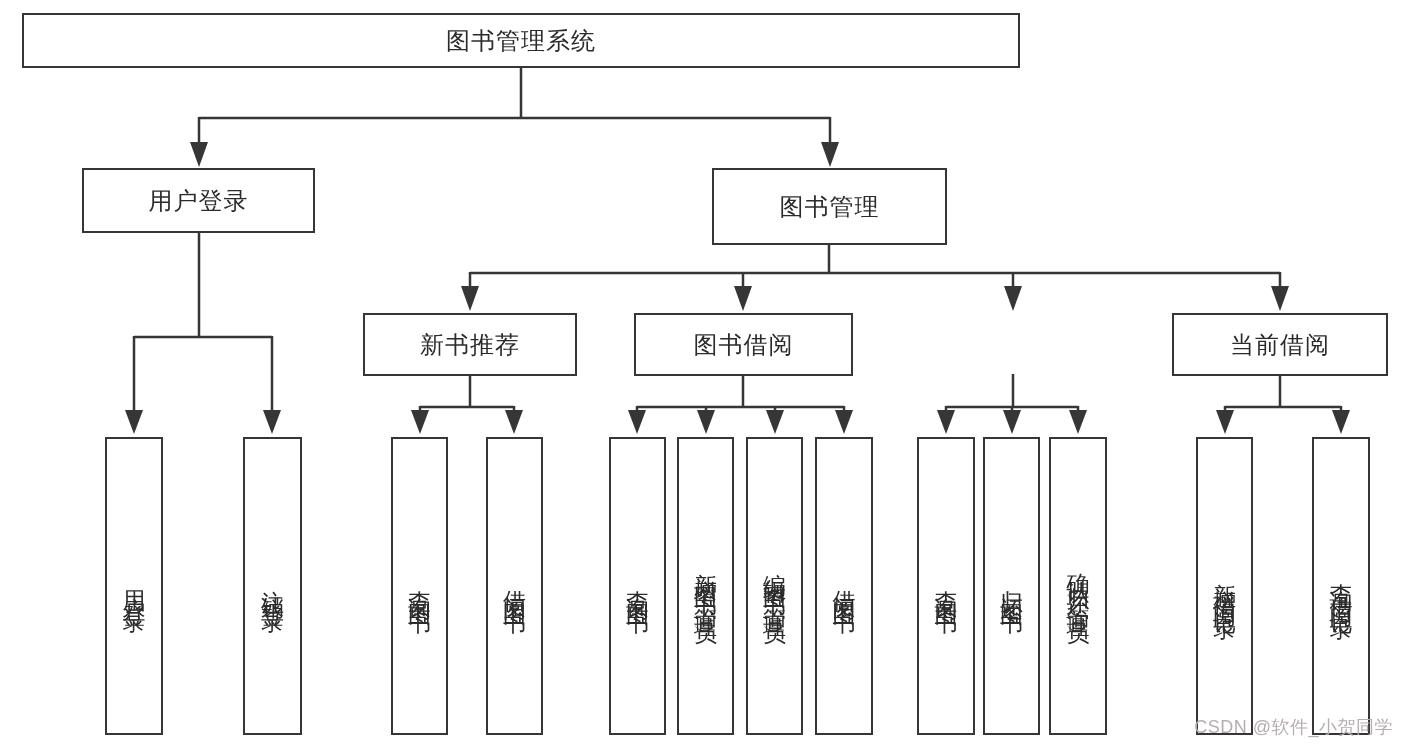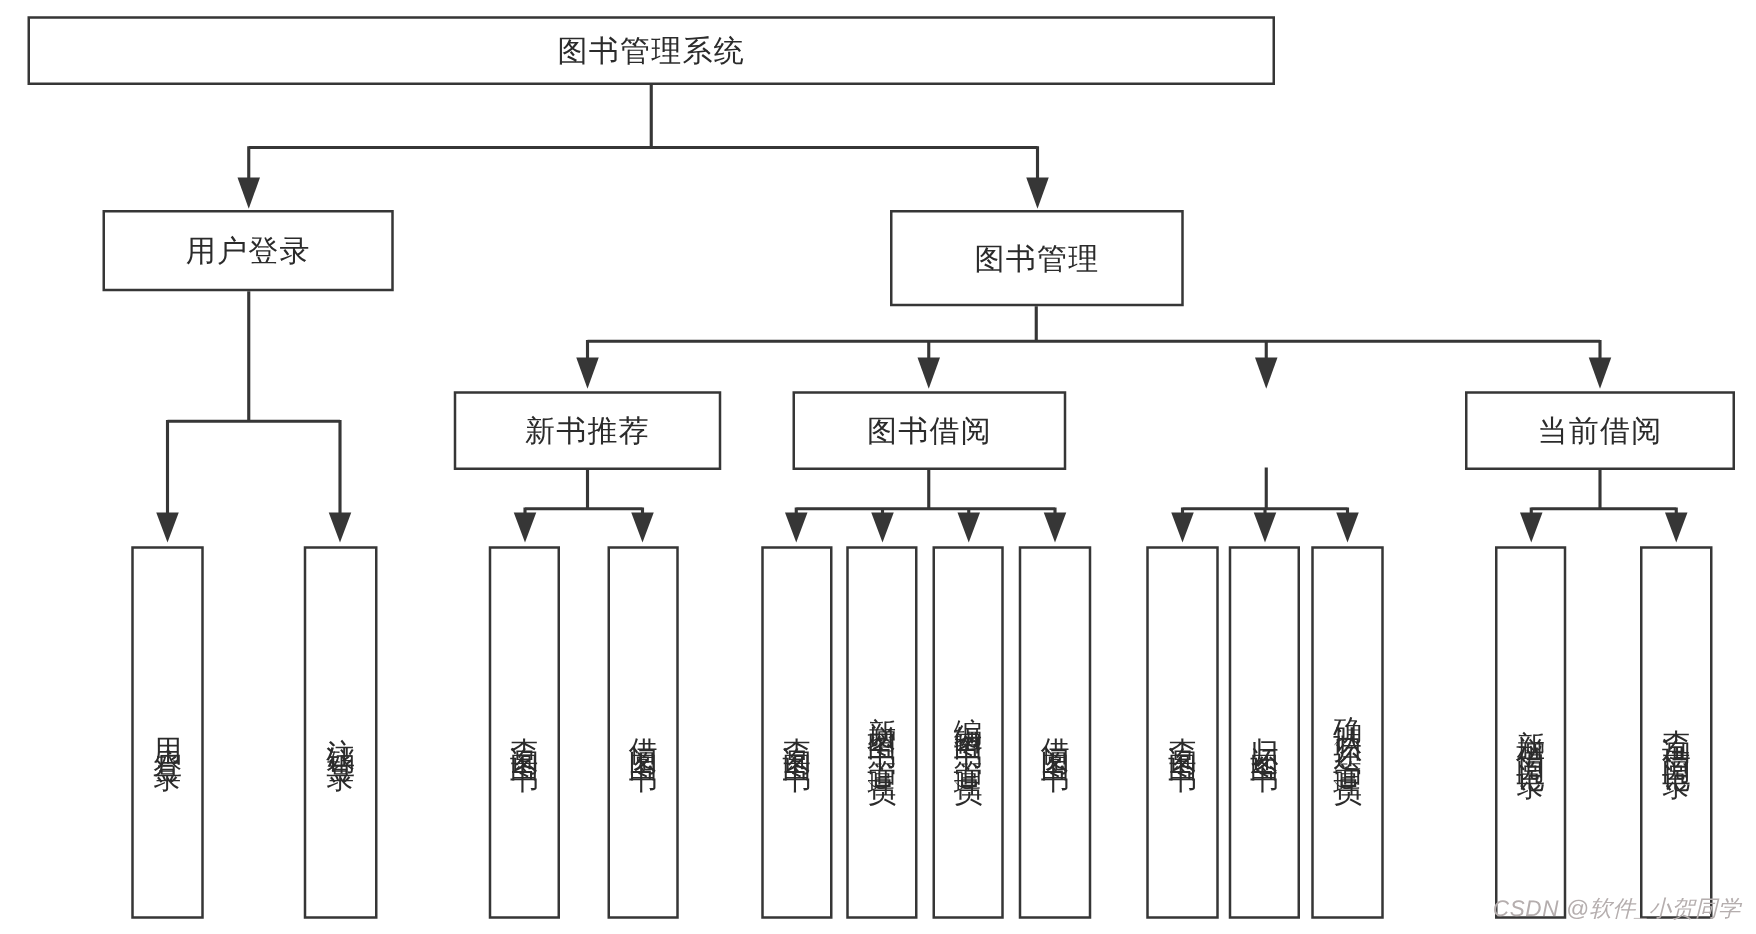--- a/index.html
+++ b/index.html
@@ -28,21 +28,21 @@
     border:2px solid var(--line);background:#fff;
     display:flex;align-items:center;justify-content:center;
     color:var(--text);font-size:23px;
   }
   .leaf span{
     writing-mode:vertical-rl;text-orientation:mixed;
     letter-spacing:7px;white-space:nowrap;line-height:1;
   }
   .watermark{
     position:absolute;right:12px;bottom:8px;z-index:5;
-    color:var(--watermark);font-size:18px;letter-spacing:0.5px;font-style:italic;
+    color:var(--watermark);font-size:18px;letter-spacing:0.5px;
   }
 </style>
 </head>
 <body>
 
 <div class="stage">
 
   <svg class="wires" width="1405" height="747" viewBox="0 0 1405 747" aria-hidden="true">
 
     <g>

